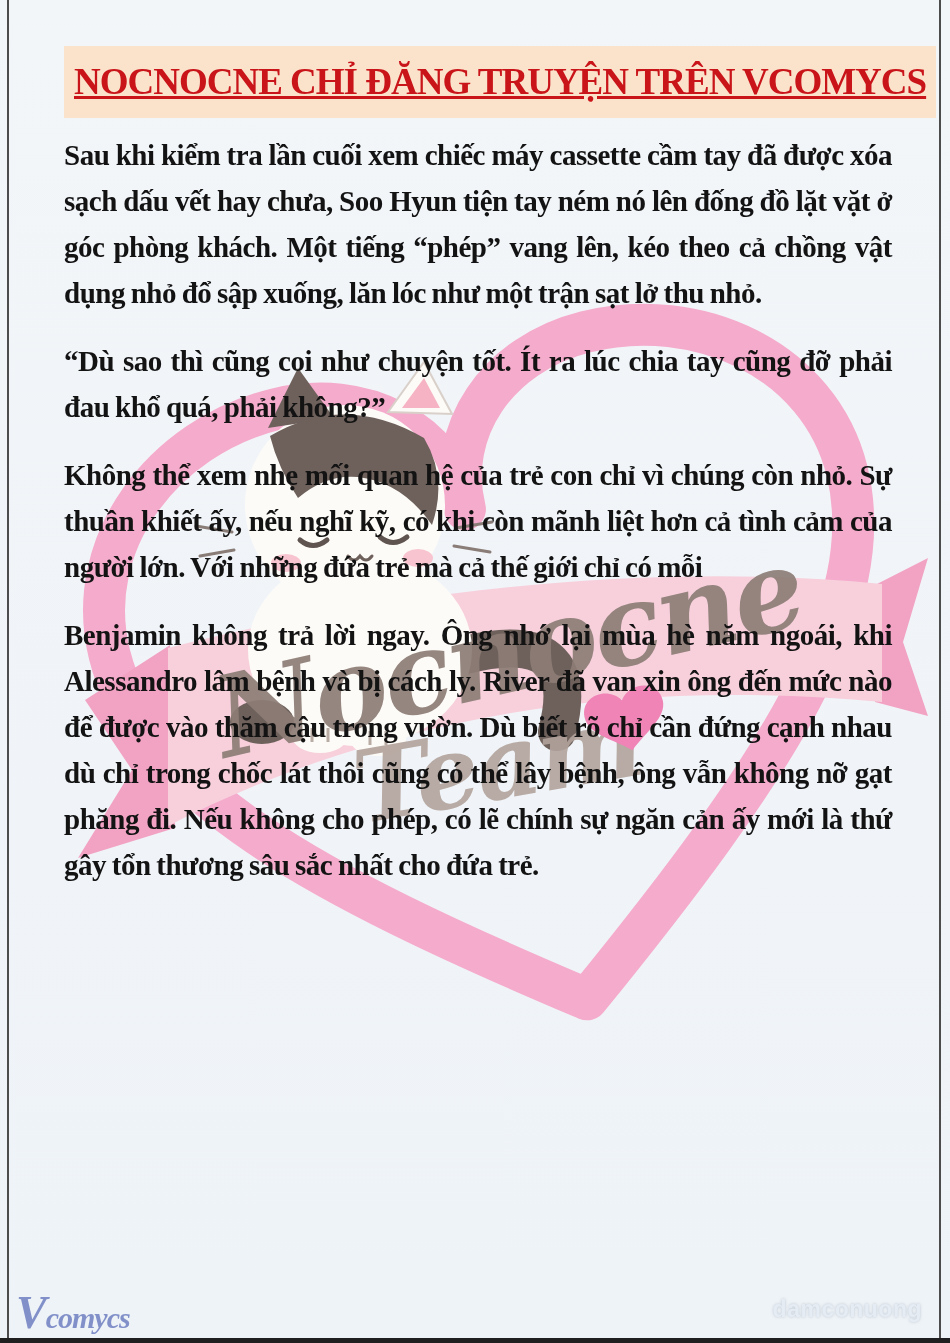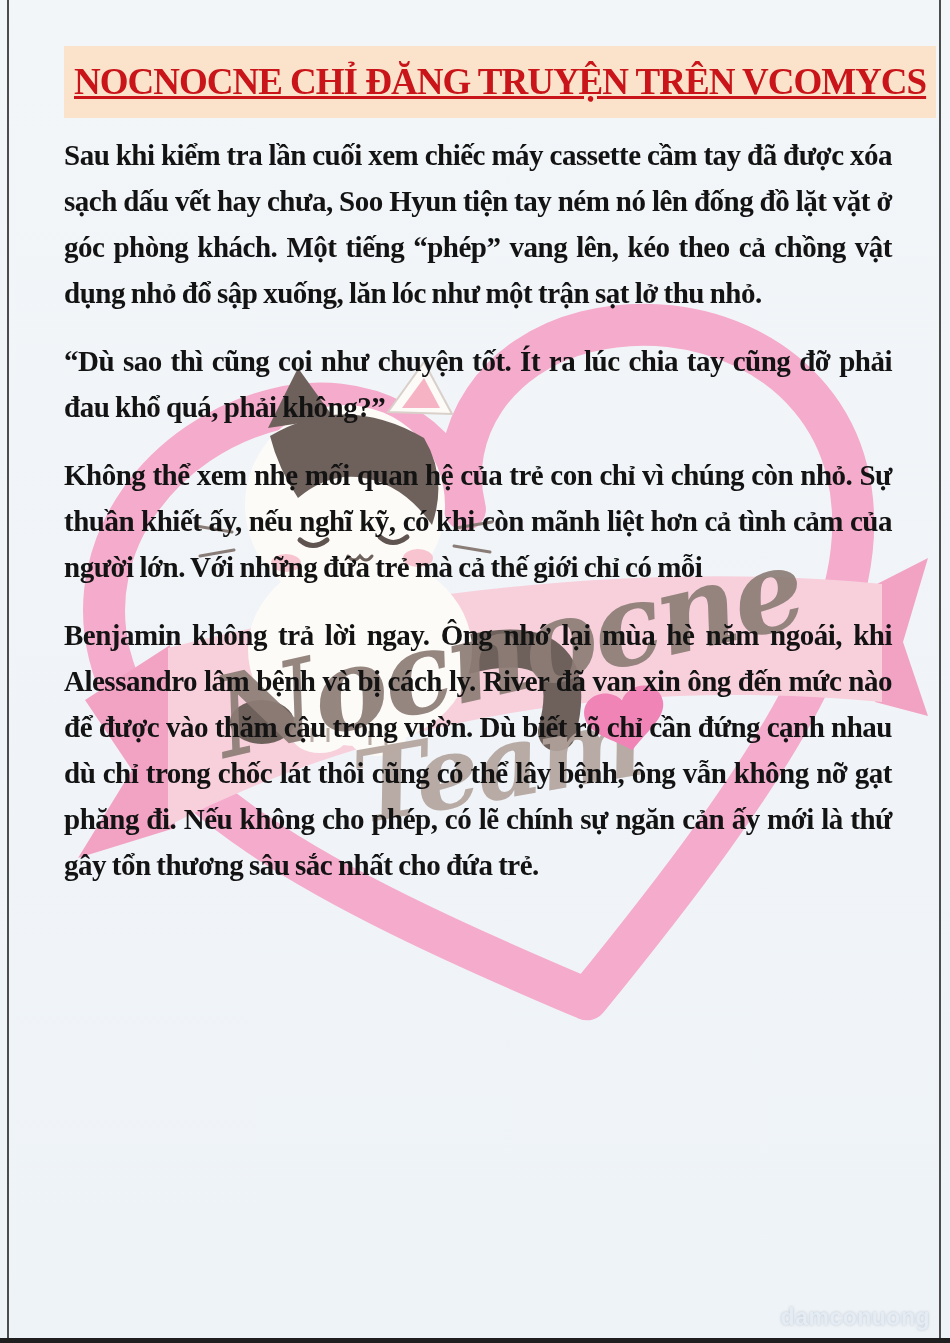--- a/index.html
+++ b/index.html
@@ -54,21 +54,21 @@
   }
   .logo::first-letter{font-size:46px;}
   .credit{
     position:absolute;right:16px;bottom:8px;z-index:3;
     color:#e6ecf4;
     font-family:"Liberation Sans","DejaVu Sans",sans-serif;
     font-weight:bold;
     font-size:23px;
     letter-spacing:0.5px;
     text-shadow:0 0 3px rgba(160,172,188,0.65);
-    margin:4px;
+    margin:12px;
   }
 </style>
 </head>
 <body>
 
 <div class="page">
 
   <svg class="watermark" width="950" height="1343" viewBox="0 0 950 1343">
 
     <g transform="rotate(-14 500 650)">
@@ -129,15 +129,16 @@
       <span class="header-banner">NOCNOCNE CHỈ ĐĂNG TRUYỆN TRÊN VCOMYCS</span>
     </div>
     <div class="body-text">
       <p>Sau khi kiểm tra lần cuối xem chiếc máy cassette cầm tay đã được xóa sạch dấu vết hay chưa, Soo Hyun tiện tay ném nó lên đống đồ lặt vặt ở góc phòng khách. Một tiếng “phép” vang lên, kéo theo cả chồng vật dụng nhỏ đổ sập xuống, lăn lóc như một trận sạt lở thu nhỏ.</p>
       <p>“Dù sao thì cũng coi như chuyện tốt. Ít ra lúc chia tay cũng đỡ phải đau khổ quá, phải không?”</p>
       <p>Không thể xem nhẹ mối quan hệ của trẻ con chỉ vì chúng còn nhỏ. Sự thuần khiết ấy, nếu nghĩ kỹ, có khi còn mãnh liệt hơn cả tình cảm của người lớn. Với những đứa trẻ mà cả thế giới chỉ có mỗi</p>
       <p>Benjamin không trả lời ngay. Ông nhớ lại mùa hè năm ngoái, khi Alessandro lâm bệnh và bị cách ly. River đã van xin ông đến mức nào để được vào thăm cậu trong vườn. Dù biết rõ chỉ cần đứng cạnh nhau dù chỉ trong chốc lát thôi cũng có thể lây bệnh, ông vẫn không nỡ gạt phăng đi. Nếu không cho phép, có lẽ chính sự ngăn cản ấy mới là thứ gây tổn thương sâu sắc nhất cho đứa trẻ.</p>
     </div>
   </div>
 
+  <p class="logo">Vcomycs</p>
   <p class="credit">damconuong</p>
 
 </div>
 
 </body></html>

